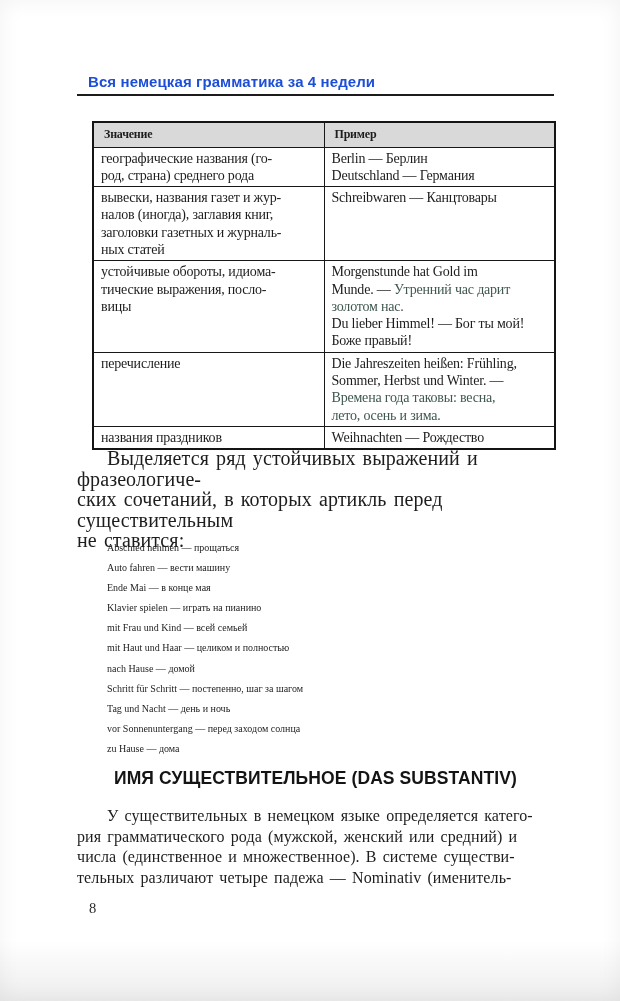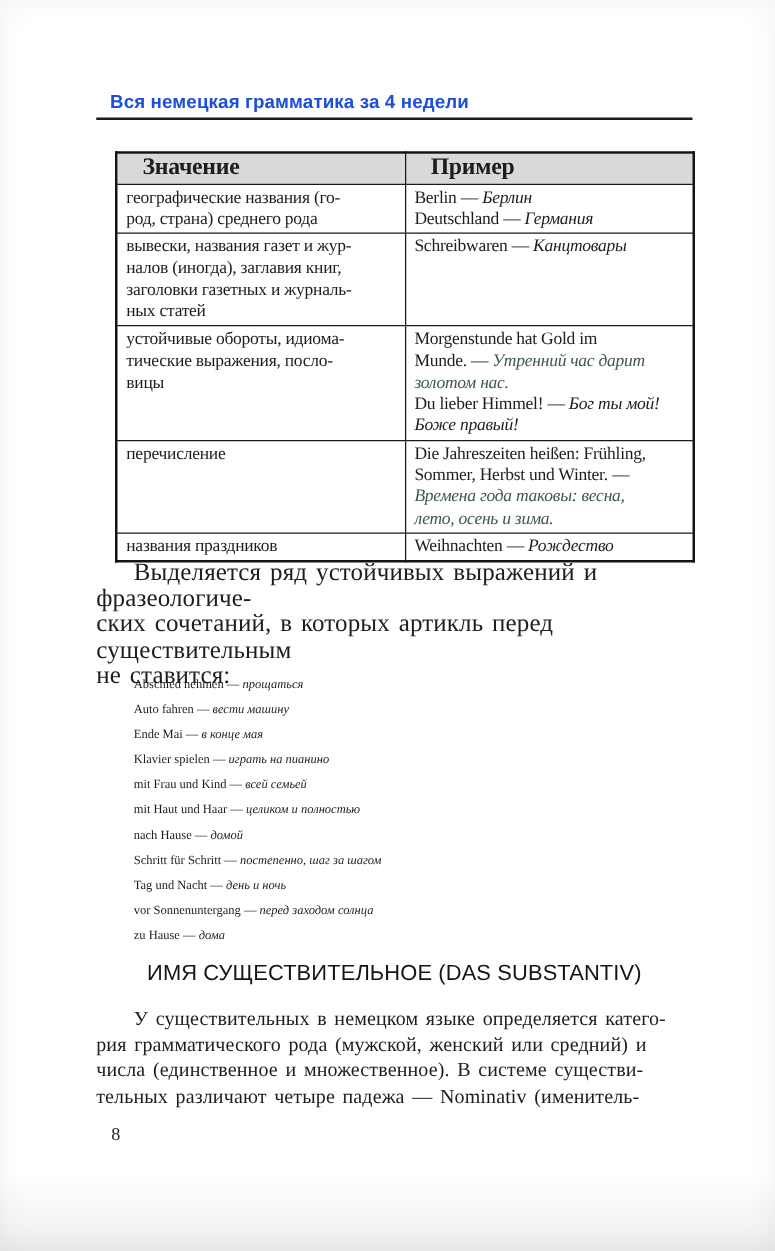--- a/index.html
+++ b/index.html
@@ -44,54 +44,54 @@
     vertical-align: top;
     text-align: left;
     font-size: 14px; line-height: 17.3px;
     letter-spacing: -0.2px;
     padding: 2px 3px 2px 7px;
     white-space: pre-line;
     overflow: hidden;
   }
   .grammar-table th {
     background: var(--header-bg, #d9d9d9);
-    font-weight: bold; font-size: 19px;
-    padding-left: 20px; white-space: nowrap;
+    font-weight: bold; font-size: 12px;
+    padding-left: 10px; white-space: nowrap;
     line-height: 18px;
   }
   .grammar-table thead tr { height: 25px; }
   .grammar-table tbody tr:nth-child(1) { height: 37px; margin-left: 48px; }
   .grammar-table tbody tr:nth-child(2) { height: 70px; }
   .grammar-table tbody tr:nth-child(3) { height: 85px; }
   .grammar-table tbody tr:nth-child(4) { height: 73px; }
   .grammar-table tbody tr:nth-child(5) { height: 20px; }
   .col-meaning { width: 231px; }
   .col-example { width: 231px; }
 
-  .it { font-style: italic; }
+  .it { }
   .accent { color: var(--accent, #3f5750); }
 
   .intro-paragraph {
     position: absolute; left: 77px; top: 448px; width: 480px;
     font-size: 20px; line-height: 20.6px;
     letter-spacing: 0.1px; word-spacing: 2px;
     white-space: pre-line;
     text-indent: 30px;
   }
   .phrase-list {
     position: absolute; left: 107px; top: 538px; width: 450px;
     font-size: 10px; line-height: 20.1px;
   }
   .phrase-item { white-space: nowrap; }
 
   .section-heading {
     position: absolute; left: 77px; top: 768px; width: 477px;
     text-align: center;
     font-family: "Liberation Sans", sans-serif;
-    font-weight: normal; font-size: 17.5px; letter-spacing: 0.1px;
+    font-weight: bold; font-size: 17.5px; letter-spacing: 0.1px;
     color: #141414;
   }
   .body-paragraph {
     position: absolute; left: 77px; top: 806px; width: 480px;
     font-size: 16px; line-height: 20.6px;
     letter-spacing: 0.1px; word-spacing: 2px;
     white-space: pre-line;
     text-indent: 30px;
   }
   .page-number {

